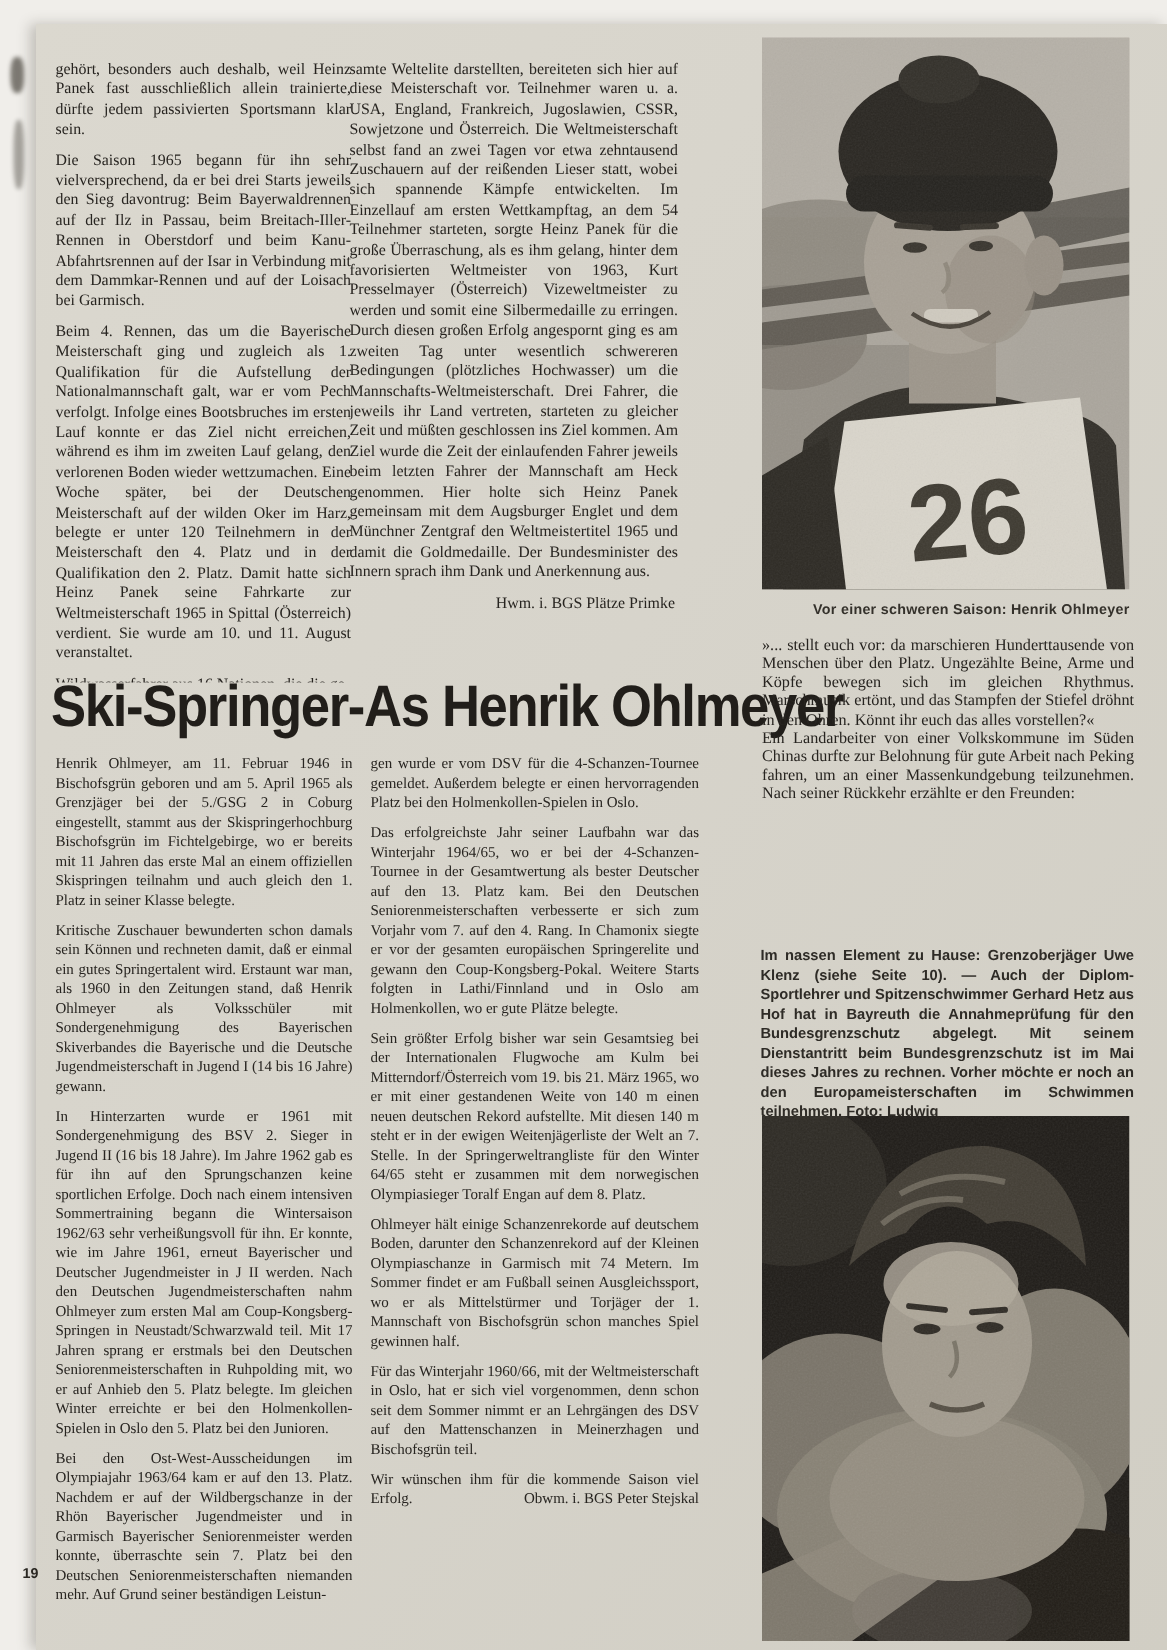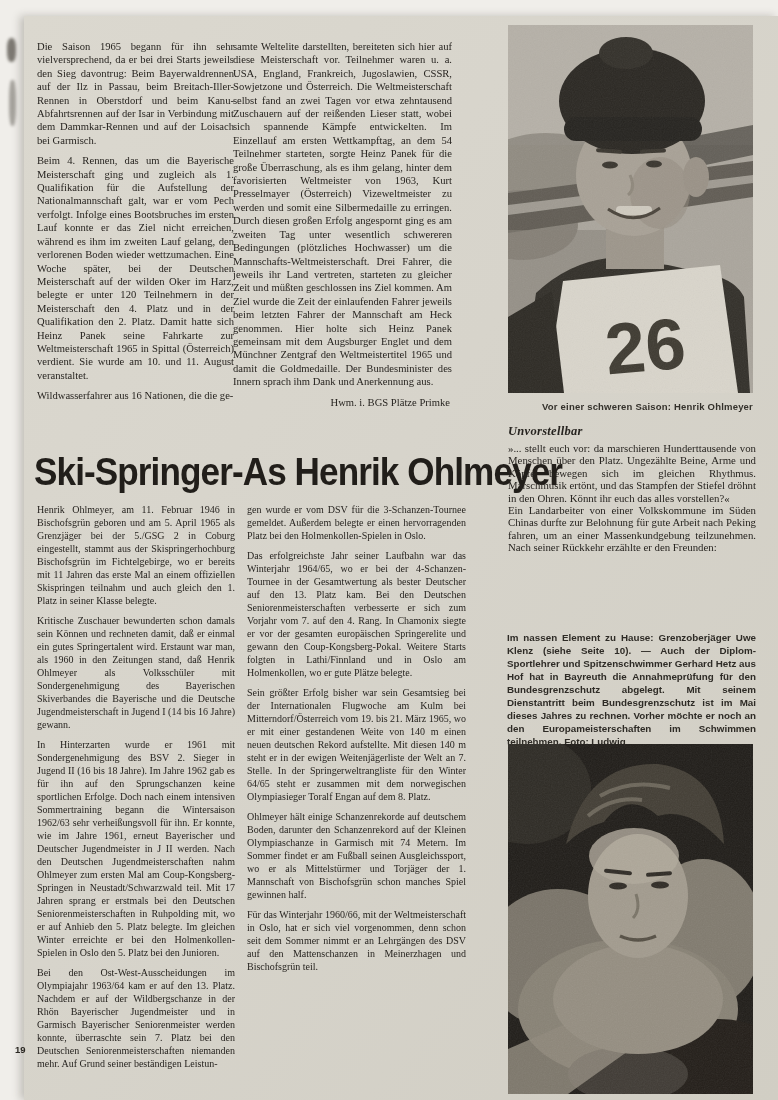--- a/index.html
+++ b/index.html
@@ -35,43 +35,48 @@
 </style>
 </head>
 <body>
 
 <div class="scan">
   <div class="sheet"></div>
   <div class="mark" style="left:7px;top:38px;width:9px;height:24px;"></div>
   <div class="mark" style="left:9px;top:80px;width:7px;height:46px;opacity:.45;"></div>
 
   <div class="col top-col" style="left:37px;top:40px;width:197px;height:415px;">
+    <p>gehört, besonders auch deshalb, weil Heinz Panek fast ausschließlich allein trainierte, dürfte jedem passivierten Sportsmann klar sein.</p>
     <p>Die Saison 1965 begann für ihn sehr vielversprechend, da er bei drei Starts jeweils den Sieg davontrug: Beim Bayerwaldrennen auf der Ilz in Passau, beim Breitach-Iller-Rennen in Oberstdorf und beim Kanu-Abfahrtsrennen auf der Isar in Verbindung mit dem Dammkar-Rennen und auf der Loisach bei Garmisch.</p>
     <p>Beim 4. Rennen, das um die Bayerische Meisterschaft ging und zugleich als 1. Qualifikation für die Aufstellung der Nationalmannschaft galt, war er vom Pech verfolgt. Infolge eines Bootsbruches im ersten Lauf konnte er das Ziel nicht erreichen, während es ihm im zweiten Lauf gelang, den verlorenen Boden wieder wettzumachen. Eine Woche später, bei der Deutschen Meisterschaft auf der wilden Oker im Harz, belegte er unter 120 Teilnehmern in der Meisterschaft den 4. Platz und in der Qualifikation den 2. Platz. Damit hatte sich Heinz Panek seine Fahrkarte zur Weltmeisterschaft 1965 in Spittal (Österreich) verdient. Sie wurde am 10. und 11. August veranstaltet.</p>
     <p>Wildwasserfahrer aus 16 Nationen, die die ge-</p>
   </div>
   <div class="col top-col" style="left:233px;top:40px;width:219px;height:415px;">
     <p>samte Weltelite darstellten, bereiteten sich hier auf diese Meisterschaft vor. Teilnehmer waren u. a. USA, England, Frankreich, Jugoslawien, CSSR, Sowjetzone und Österreich. Die Weltmeisterschaft selbst fand an zwei Tagen vor etwa zehntausend Zuschauern auf der reißenden Lieser statt, wobei sich spannende Kämpfe entwickelten. Im Einzellauf am ersten Wettkampftag, an dem 54 Teilnehmer starteten, sorgte Heinz Panek für die große Überraschung, als es ihm gelang, hinter dem favorisierten Weltmeister von 1963, Kurt Presselmayer (Österreich) Vizeweltmeister zu werden und somit eine Silbermedaille zu erringen. Durch diesen großen Erfolg angespornt ging es am zweiten Tag unter wesentlich schwereren Bedingungen (plötzliches Hochwasser) um die Mannschafts-Weltmeisterschaft. Drei Fahrer, die jeweils ihr Land vertreten, starteten zu gleicher Zeit und müßten geschlossen ins Ziel kommen. Am Ziel wurde die Zeit der einlaufenden Fahrer jeweils beim letzten Fahrer der Mannschaft am Heck genommen. Hier holte sich Heinz Panek gemeinsam mit dem Augsburger Englet und dem Münchner Zentgraf den Weltmeistertitel 1965 und damit die Goldmedaille. Der Bundesminister des Innern sprach ihm Dank und Anerkennung aus.</p>
     <p class="sig">Hwm. i. BGS Plätze Primke</p>
   </div>
 
   <h1 class="headline">Ski-Springer-As Henrik Ohlmeyer</h1>
 
   <div class="col bot-col" style="left:37px;top:503px;width:198px;height:568px;">
     <p>Henrik Ohlmeyer, am 11. Februar 1946 in Bischofsgrün geboren und am 5. April 1965 als Grenzjäger bei der 5./GSG 2 in Coburg eingestellt, stammt aus der Skispringerhochburg Bischofsgrün im Fichtelgebirge, wo er bereits mit 11 Jahren das erste Mal an einem offiziellen Skispringen teilnahm und auch gleich den 1. Platz in seiner Klasse belegte.</p>
     <p>Kritische Zuschauer bewunderten schon damals sein Können und rechneten damit, daß er einmal ein gutes Springertalent wird. Erstaunt war man, als 1960 in den Zeitungen stand, daß Henrik Ohlmeyer als Volksschüler mit Sondergenehmigung des Bayerischen Skiverbandes die Bayerische und die Deutsche Jugendmeisterschaft in Jugend I (14 bis 16 Jahre) gewann.</p>
     <p>In Hinterzarten wurde er 1961 mit Sondergenehmigung des BSV 2. Sieger in Jugend II (16 bis 18 Jahre). Im Jahre 1962 gab es für ihn auf den Sprungschanzen keine sportlichen Erfolge. Doch nach einem intensiven Sommertraining begann die Wintersaison 1962/63 sehr verheißungsvoll für ihn. Er konnte, wie im Jahre 1961, erneut Bayerischer und Deutscher Jugendmeister in J II werden. Nach den Deutschen Jugendmeisterschaften nahm Ohlmeyer zum ersten Mal am Coup-Kongsberg-Springen in Neustadt/Schwarzwald teil. Mit 17 Jahren sprang er erstmals bei den Deutschen Seniorenmeisterschaften in Ruhpolding mit, wo er auf Anhieb den 5. Platz belegte. Im gleichen Winter erreichte er bei den Holmenkollen-Spielen in Oslo den 5. Platz bei den Junioren.</p>
     <p>Bei den Ost-West-Ausscheidungen im Olympiajahr 1963/64 kam er auf den 13. Platz. Nachdem er auf der Wildbergschanze in der Rhön Bayerischer Jugendmeister und in Garmisch Bayerischer Seniorenmeister werden konnte, überraschte sein 7. Platz bei den Deutschen Seniorenmeisterschaften niemanden mehr. Auf Grund seiner beständigen Leistun-</p>
   </div>
   <div class="col bot-col" style="left:247px;top:503px;width:219px;height:568px;">
-    <p>gen wurde er vom DSV für die 3-Schanzen-Tournee gemeldet. Außerdem belegte er einen hervorragenden Platz bei den Holmenkollen-Spielen in Oslo.</p>
+    <p>gen wurde er vom DSV für die 4-Schanzen-Tournee gemeldet. Außerdem belegte er einen hervorragenden Platz bei den Holmenkollen-Spielen in Oslo.</p>
     <p>Das erfolgreichste Jahr seiner Laufbahn war das Winterjahr 1964/65, wo er bei der 4-Schanzen-Tournee in der Gesamtwertung als bester Deutscher auf den 13. Platz kam. Bei den Deutschen Seniorenmeisterschaften verbesserte er sich zum Vorjahr vom 7. auf den 4. Rang. In Chamonix siegte er vor der gesamten europäischen Springerelite und gewann den Coup-Kongsberg-Pokal. Weitere Starts folgten in Lathi/Finnland und in Oslo am Holmenkollen, wo er gute Plätze belegte.</p>
     <p>Sein größter Erfolg bisher war sein Gesamtsieg bei der Internationalen Flugwoche am Kulm bei Mitterndorf/Österreich vom 19. bis 21. März 1965, wo er mit einer gestandenen Weite von 140 m einen neuen deutschen Rekord aufstellte. Mit diesen 140 m steht er in der ewigen Weitenjägerliste der Welt an 7. Stelle. In der Springerweltrangliste für den Winter 64/65 steht er zusammen mit dem norwegischen Olympiasieger Toralf Engan auf dem 8. Platz.</p>
     <p>Ohlmeyer hält einige Schanzenrekorde auf deutschem Boden, darunter den Schanzenrekord auf der Kleinen Olympiaschanze in Garmisch mit 74 Metern. Im Sommer findet er am Fußball seinen Ausgleichssport, wo er als Mittelstürmer und Torjäger der 1. Mannschaft von Bischofsgrün schon manches Spiel gewinnen half.</p>
     <p>Für das Winterjahr 1960/66, mit der Weltmeisterschaft in Oslo, hat er sich viel vorgenommen, denn schon seit dem Sommer nimmt er an Lehrgängen des DSV auf den Mattenschanzen in Meinerzhagen und Bischofsgrün teil.</p>
+    <p class="closer">
+      <span>Wir wünschen ihm für die kommende Saison viel Erfolg.</span>
+      <span class="end-sig">Obwm. i. BGS Peter Stejskal</span>
+    </p>
   </div>
 
   <svg class="photo" style="left:508px;top:25px;" width="245" height="368" viewBox="0 0 245 368" xmlns="http://www.w3.org/2000/svg">
     <defs>
       <filter id="n1">
           <feTurbulence type="fractalNoise" baseFrequency="0.9" numOctaves="2"></feTurbulence>
           <feColorMatrix type="saturate" values="0"></feColorMatrix>
         </filter>
     </defs>
     <rect width="245" height="368" fill="#aba69d"></rect>
@@ -106,21 +111,20 @@
       </g>
       <polygon points="55,256 212,240 230,368 38,368" fill="#d9d5cb"></polygon>
       <polygon points="0,292 44,266 56,368 0,368" fill="#2e2b25"></polygon>
       <text x="138" y="346" font-family="Liberation Sans, sans-serif" font-weight="700" font-size="72" fill="#3f3b32" text-anchor="middle" transform="rotate(-5 138 330)">26</text>
     </g>
     <rect width="245" height="368" filter="url(#n1)" opacity=".09"></rect>
   </svg>
   <div class="caption-sm" style="left:508px;top:401px;width:245px;text-align:right;">Vor einer schweren Saison: Henrik Ohlmeyer</div>
 
   <div class="anecdote" style="left:508px;top:424px;width:248px;">
-    <h3>Unvorstellbar</h3>
     <p>»... stellt euch vor: da marschieren Hunderttausende von Menschen über den Platz. Ungezählte Beine, Arme und Köpfe bewegen sich im gleichen Rhythmus. Marschmusik ertönt, und das Stampfen der Stiefel dröhnt in den Ohren. Könnt ihr euch das alles vorstellen?«</p>
     <p>Ein Landarbeiter von einer Volkskommune im Süden Chinas durfte zur Belohnung für gute Arbeit nach Peking fahren, um an einer Massenkundgebung teilzunehmen. Nach seiner Rückkehr erzählte er den Freunden:</p>
   </div>
 
   <div class="caption-bold" style="left:507px;top:631px;width:249px;">Im nassen Element zu Hause: Grenzoberjäger Uwe Klenz (siehe Seite 10). — Auch der Diplom-Sportlehrer und Spitzenschwimmer Gerhard Hetz aus Hof hat in Bayreuth die Annahmeprüfung für den Bundesgrenzschutz abgelegt. Mit seinem Dienstantritt beim Bundesgrenzschutz ist im Mai dieses Jahres zu rechnen. Vorher möchte er noch an den Europameisterschaften im Schwimmen teilnehmen. Foto: Ludwig</div>
 
   <svg class="photo" style="left:508px;top:744px;" width="245" height="350" viewBox="0 0 245 350" xmlns="http://www.w3.org/2000/svg">
     <defs>
       <filter id="n2">
           <feTurbulence type="fractalNoise" baseFrequency="0.85" numOctaves="2"></feTurbulence>

